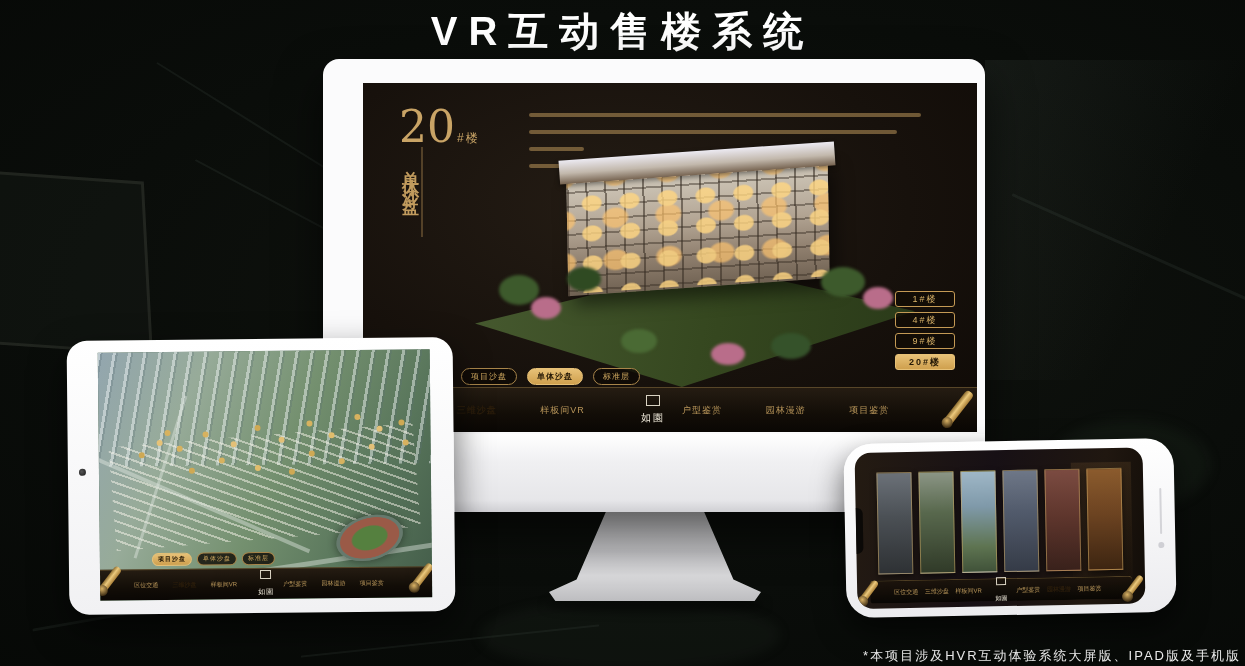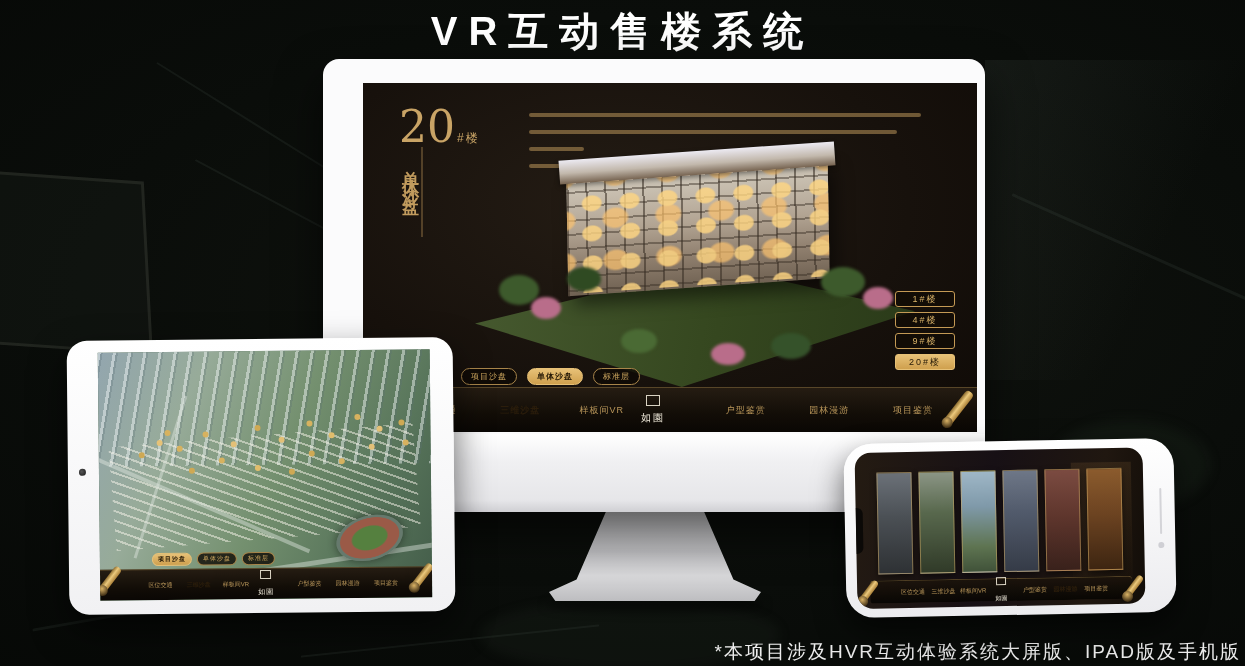--- a/index.html
+++ b/index.html
@@ -10,21 +10,21 @@
   .bgline{position:absolute;background:rgba(175,195,180,.07);border-radius:2px;}
   .bg-frame{position:absolute;left:-8px;top:176px;width:150px;height:168px;
             border:3px solid rgba(195,195,178,.10);background:rgba(22,26,22,.45);
             transform:rotate(-3deg) skewY(7deg);}
   .bg-band-right{position:absolute;left:985px;top:60px;width:260px;height:320px;
             background:linear-gradient(115deg, rgba(70,80,72,.20), rgba(20,24,20,0) 65%);}
   .bg-patch{position:absolute;border-radius:50%;filter:blur(6px);}
   
   .title{position:absolute;top:4px;left:0;width:100%;text-align:center;color:#fff;
          font-size:40px;font-weight:bold;letter-spacing:11px;}
-  .footnote{position:absolute;right:4px;bottom:1px;color:#ececec;font-size:19px;letter-spacing:2px;}
+  .footnote{position:absolute;right:4px;bottom:1px;color:#ececec;font-size:13px;letter-spacing:2px;}
   
   .monitor{position:absolute;left:323px;top:59px;width:662px;height:453px;border-radius:16px;
            background:#fbfbfc;box-shadow:0 20px 45px rgba(0,0,0,.65);z-index:2;}
   .monitor .chin{position:absolute;left:0;right:0;bottom:0;height:78px;border-radius:0 0 16px 16px;
            background:linear-gradient(180deg,#ffffff,#f0f0f2 35%,#e6e6e9 85%,#cfcfd3);}
   .m-screen{position:absolute;left:24px;top:24px;width:614px;height:349px;overflow:hidden;
            background:radial-gradient(500px 300px at 40% 35%, #241c14 0%, #17110c 60%, #100b07 100%);margin-left:16px;}
   .stand{position:absolute;left:549px;top:511px;width:212px;height:90px;z-index:1;
          background:linear-gradient(180deg,#dedee0,#c3c3c6 45%,#d8d8da 72%,#bdbdc0);
          clip-path:polygon(27% 0,73% 0,87% 76%,100% 90%,97% 100%,3% 100%,0 90%,13% 76%);}
@@ -56,32 +56,32 @@
           background-size:38px 30px, 53px 42px;background-position:6px 8px, 22px 18px;opacity:.85;}
   .b-roof{position:absolute;left:88px;top:4px;width:276px;height:24px;transform:rotate(-4deg);
           background:linear-gradient(180deg,#eceaf2,#c2b8ac 55%,#75624f 100%);
           box-shadow:0 2px 5px rgba(0,0,0,.45);}
   .tree{position:absolute;border-radius:50%;filter:blur(1.5px);}
   
   .btabs{position:absolute;left:532px;top:208px;width:64px;}
   .btab{box-sizing:border-box;width:60px;height:16px;line-height:14px;margin-bottom:5px;text-align:center;
         border:1px solid #c49a55;border-radius:3px;color:#d8b269;font-size:9px;letter-spacing:2px;
         background:rgba(18,12,6,.75);cursor:pointer;}
-  .btab.active{background:linear-gradient(180deg,#e7c177,#cfa04e);color:#241806;font-weight:normal;border-color:#e7c177;}
+  .btab.active{background:linear-gradient(180deg,#e7c177,#cfa04e);color:#241806;font-weight:bold;border-color:#e7c177;}
   
   .subtabs{position:absolute;display:flex;gap:10px;}
   .m-subtabs{left:98px;top:285px;}
   .subtab{box-sizing:border-box;padding:2px 9px;border:1px solid #a8854a;border-radius:9px;
           color:#cfa85f;font-size:8px;letter-spacing:1px;background:rgba(15,10,5,.8);cursor:pointer;}
   .subtab.active{background:linear-gradient(180deg,#e7c177,#cfa04e);color:#241806;border-color:#e7c177;font-weight:bold;}
   .navbar{position:absolute;left:0;right:0;bottom:0;display:flex;align-items:center;
           background:linear-gradient(180deg,#251c12 0%,#120d07 60%,#0a0704 100%);
           border-top:1px solid rgba(205,165,95,.4);}
   .m-navbar{height:44px;padding:0 44px 0 10px;}
-  .nav-item{flex:1;text-align:right;color:#b9965a;letter-spacing:1px;position:relative;cursor:pointer;}
+  .nav-item{flex:1;text-align:left;color:#b9965a;letter-spacing:1px;position:relative;cursor:pointer;}
   .m-navbar .nav-item{font-size:9px;}
   .nav-item.active{color:#2b1d0b;font-weight:bold;}
   .emblem{position:absolute;left:50%;top:50%;transform:translate(-50%,-50%);border-radius:50%;z-index:-1;
           background:radial-gradient(ellipse at center, rgba(222,180,98,.95) 0 45%, rgba(130,95,40,.25) 75%, transparent 100%);}
   .m-navbar .emblem{width:58px;height:24px;}
   .logo{flex:0 0 58px;text-align:center;color:#efe9da;cursor:default;}
   .logo .seal{display:block;margin:0 auto 1px auto;width:12px;height:9px;border:1px solid #d8d2c2;}
   .logo .logo-text{font-family:"DejaVu Serif", serif;font-size:10px;letter-spacing:2px;}
   
   .scroll{position:absolute;width:9px;height:40px;border-radius:4px;cursor:pointer;

